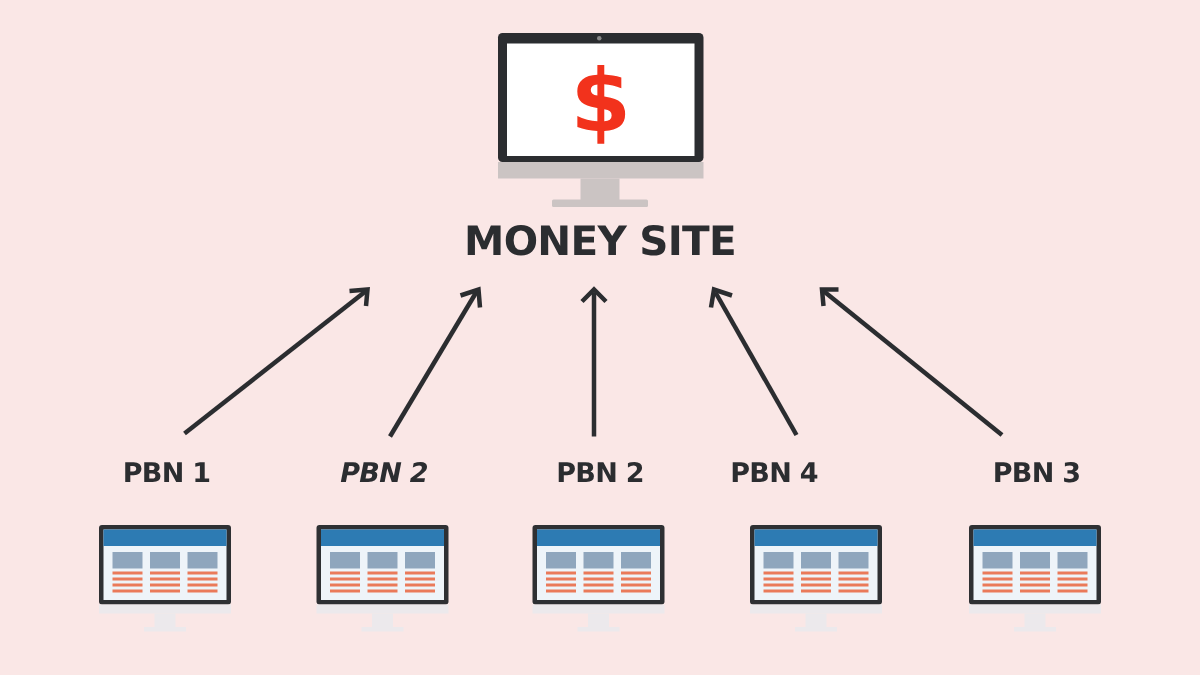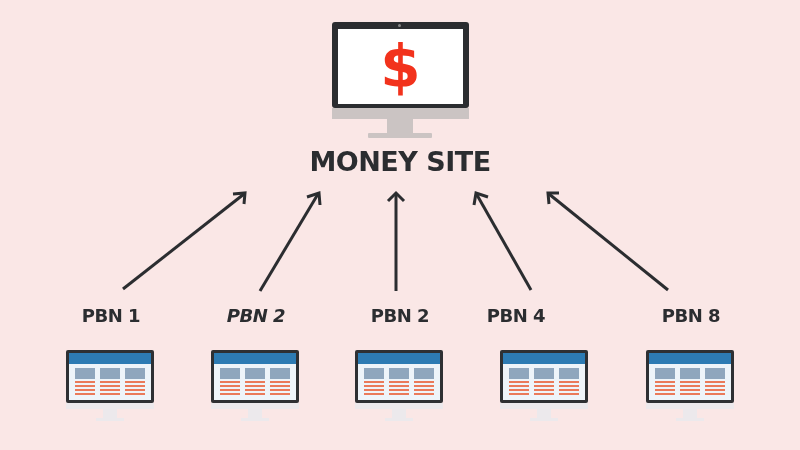--- a/index.html
+++ b/index.html
@@ -234,21 +234,21 @@
         <div class="line"></div>
         <div class="line"></div>
         <div class="line"></div>
       </div>
   </div>
   <div class="chin"></div>
     <div class="neck"></div>
     <div class="base"></div>
 </div>
 
-<div class="abs pbn-label" style="left:636px;">PBN 8</div>
+<div class="abs pbn-label" style="left:636px;">PBN 3</div>
 <div class="abs pbn-mon" style="left:646px;">
   <div class="bezel"></div>
   <div class="screen">
       <div class="header"></div>
     <div class="col" style="left:6px;">
         <div class="img"></div>
         <div class="line"></div>
         <div class="line"></div>
         <div class="line"></div>
         <div class="line"></div>

